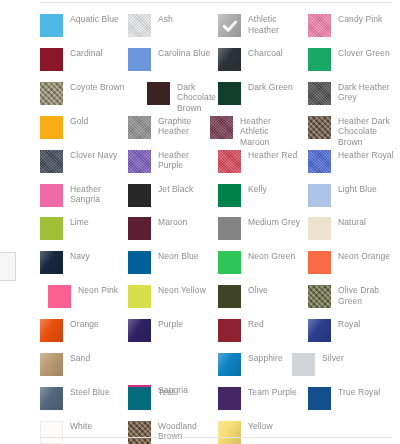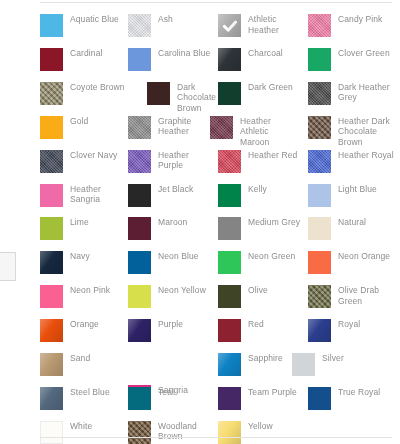--- a/index.html
+++ b/index.html
@@ -279,21 +279,21 @@
       <div class="swatch-cell" style="left: 218px;">
         <div class="swatch-chip" title="Neon Green" style="background: rgb(46, 198, 89);"></div>
         <div class="swatch-label">Neon Green</div>
       </div>
       <div class="swatch-cell" style="left: 308px;">
         <div class="swatch-chip" title="Neon Orange" style="background: rgb(248, 107, 68);"></div>
         <div class="swatch-label">Neon Orange</div>
       </div>
     </div>
     <div class="swatch-row" style="top: 285.2px;">
-      <div class="swatch-cell" style="left: 40px; padding-left: 20px;">
+      <div class="swatch-cell" style="left: 48px; padding-left: 20px;">
         <div class="swatch-chip" title="Neon Pink" style="background: rgb(250, 96, 146);"></div>
         <div class="swatch-label">Neon Pink</div>
       </div>
       <div class="swatch-cell" style="left: 128px;">
         <div class="swatch-chip" title="Neon Yellow" style="background: rgb(215, 224, 74);"></div>
         <div class="swatch-label">Neon Yellow</div>
       </div>
       <div class="swatch-cell" style="left: 218px;">
         <div class="swatch-chip" title="Olive" style="background: rgb(63, 68, 39);"></div>
         <div class="swatch-label">Olive</div>

